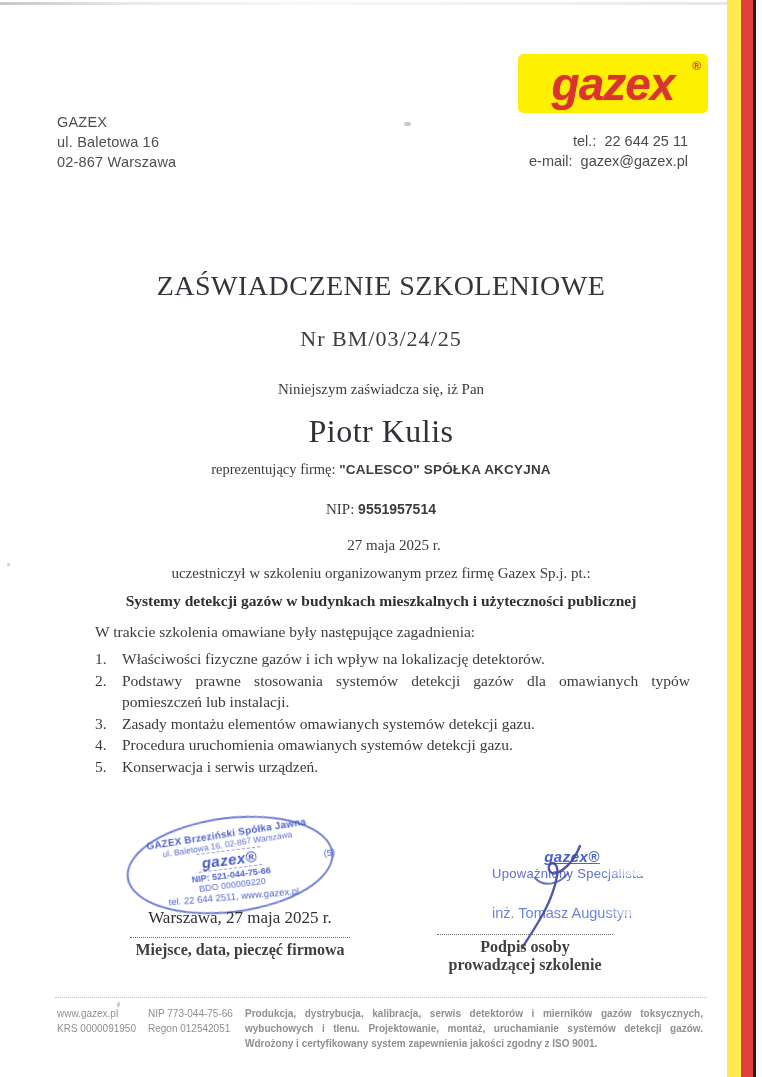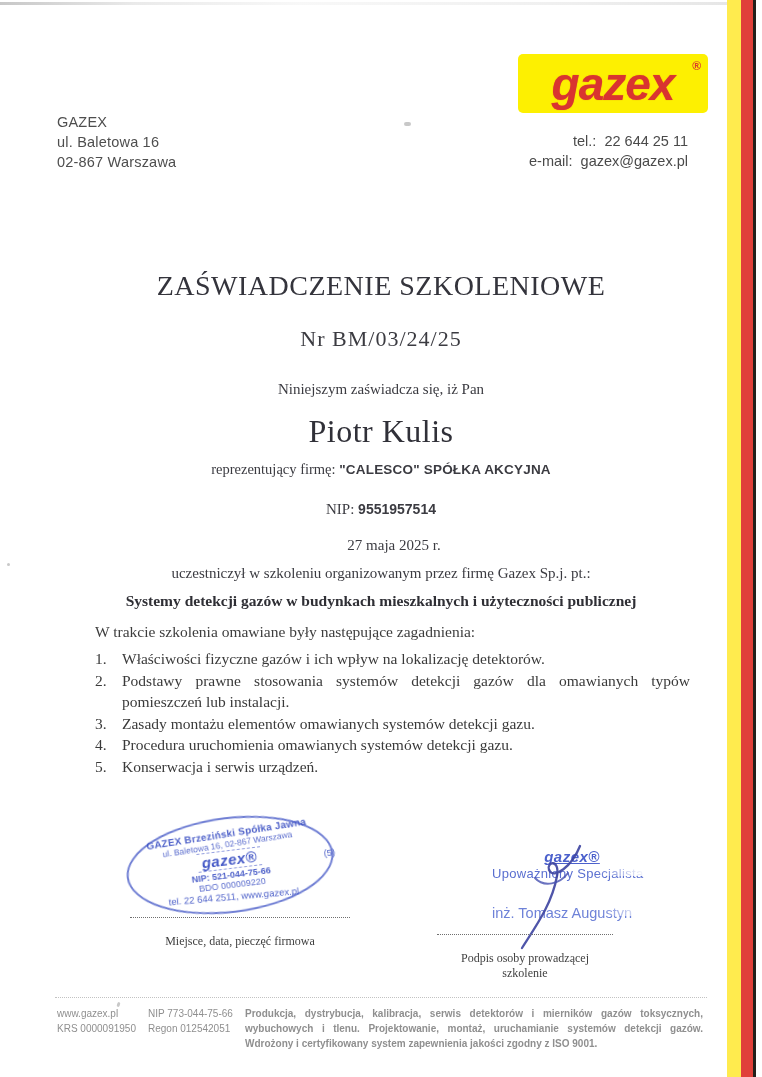--- a/index.html
+++ b/index.html
@@ -62,21 +62,21 @@
       padding:0 4px; opacity:.95; }
   .stamp-oval .l4 { font-size:9px; font-weight:bold; margin-top:1px; opacity:.9; }
   .stamp-oval .l5 { font-size:9px; opacity:.85; }
   .stamp-oval .l6 { font-size:9.5px; transform:rotate(2deg); margin-top:1px; opacity:.9; }
   .stamp-oval .num { position:absolute; right:-4px; top:40px; font-size:9.5px; opacity:.9; }
 
   
   .sig-left { position:absolute; left:130px; top:908px; width:220px; text-align:center; }
   .sig-left .val { font-size:17px; color:#2f2f35; }
   .dotline { border-bottom:1.5px dotted #6f6f6f; height:10px; }
-  .sig-caption { font-size:12px; color:#3f3f3f; margin-top:16px; }
+  .sig-caption { font-size:16px; color:#3f3f3f; margin-top:3px;font-weight:bold; }
   .sig-right { position:absolute; left:437px; top:925px; width:176px; text-align:center; }
 
   .stamp-right { position:absolute; left:492px; top:848px; width:160px;
       font-family:"Liberation Sans",sans-serif; color:#5a6fd0; filter:blur(.2px); }
   .stamp-right .rlogo { display:block; text-align:center; font-size:15px; font-weight:bold; font-style:italic;
       letter-spacing:.5px; text-decoration:underline; color:#4b60cc; width:110px; margin:0 auto; }
   .stamp-right .role { display:block; text-align:left; font-size:13px; margin-top:1px; letter-spacing:.3px; }
   .stamp-right .rname { display:block; text-align:left; font-size:14.5px; margin-top:24px; color:#6e82d8; }
   .fade { position:absolute; background:linear-gradient(to right, rgba(255,255,255,0), #ffffff 85%); }
 
@@ -174,20 +174,21 @@
     <div class="l1">GAZEX Brzeziński Spółka Jawna</div>
     <div class="l2">ul. Baletowa 16, 02-867 Warszawa</div>
     <div><span class="slogo">gazex®</span></div>
     <div class="l4">NIP: 521-044-75-66</div>
     <div class="l5">BDO 000009220</div>
     <div class="l6">tel. 22 644 2511, www.gazex.pl</div>
     <div class="num">(5)</div>
   </div>
 
   <div class="sig-left">
+    <div class="val">Warszawa, 27 maja 2025 r.</div>
     <div class="dotline"></div>
     <div class="sig-caption">Miejsce, data, pieczęć firmowa</div>
   </div>
 
   <div class="stamp-right">
     <span class="rlogo">gazex®</span>
     <span class="role">Upoważniony Specjalista</span>
     <span class="rname">inż. Tomasz Augustyn</span>
   </div>
   <div class="fade" style="left:595px;top:858px;width:60px;height:18px;"></div>

